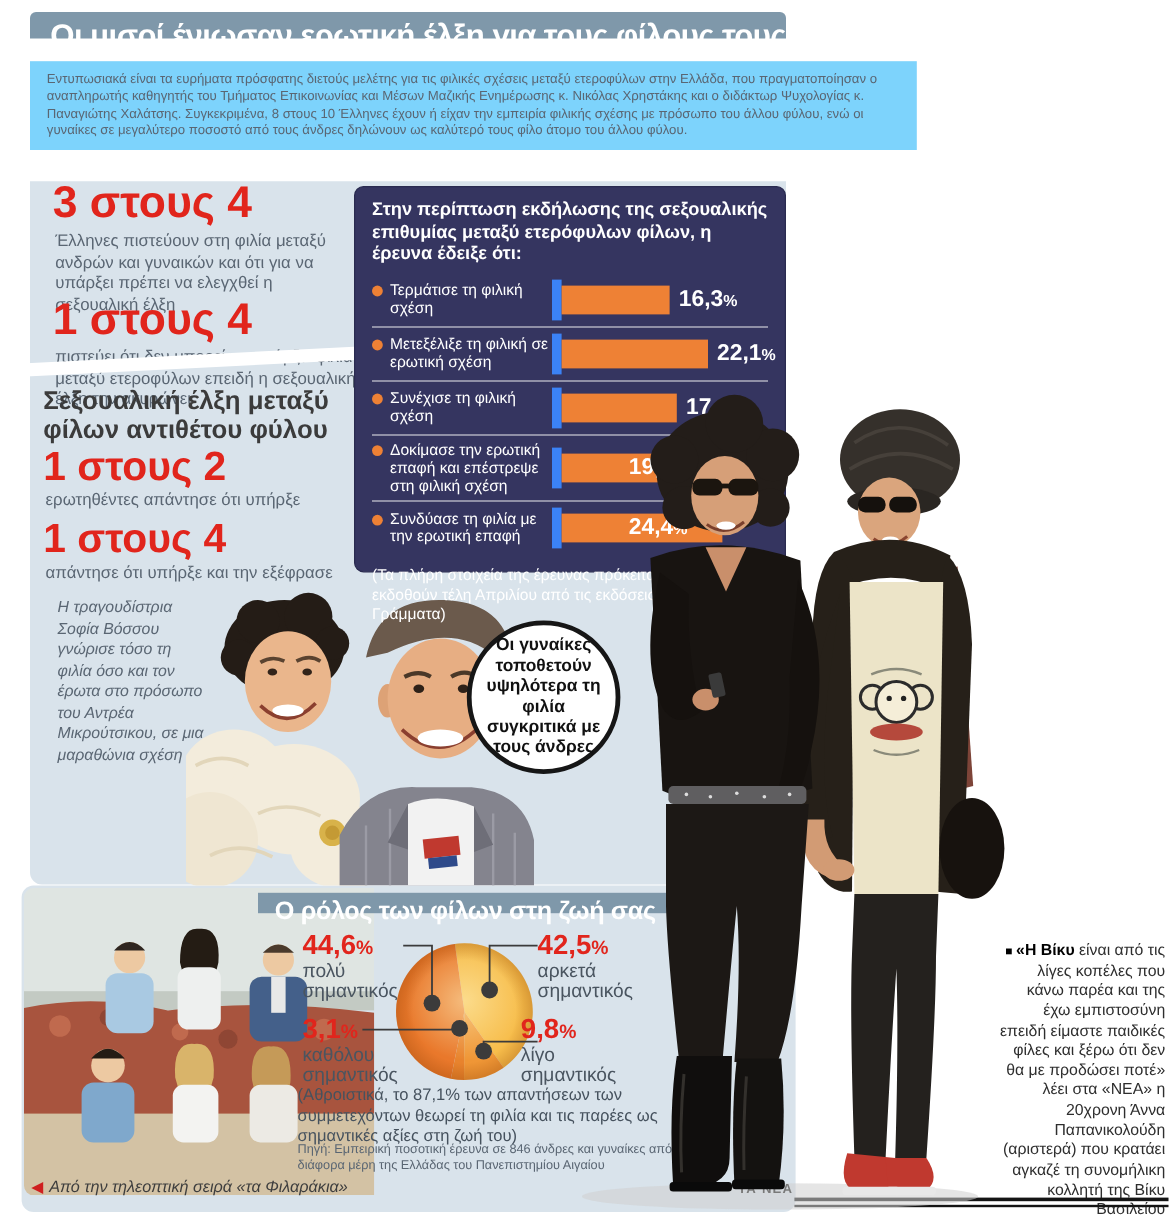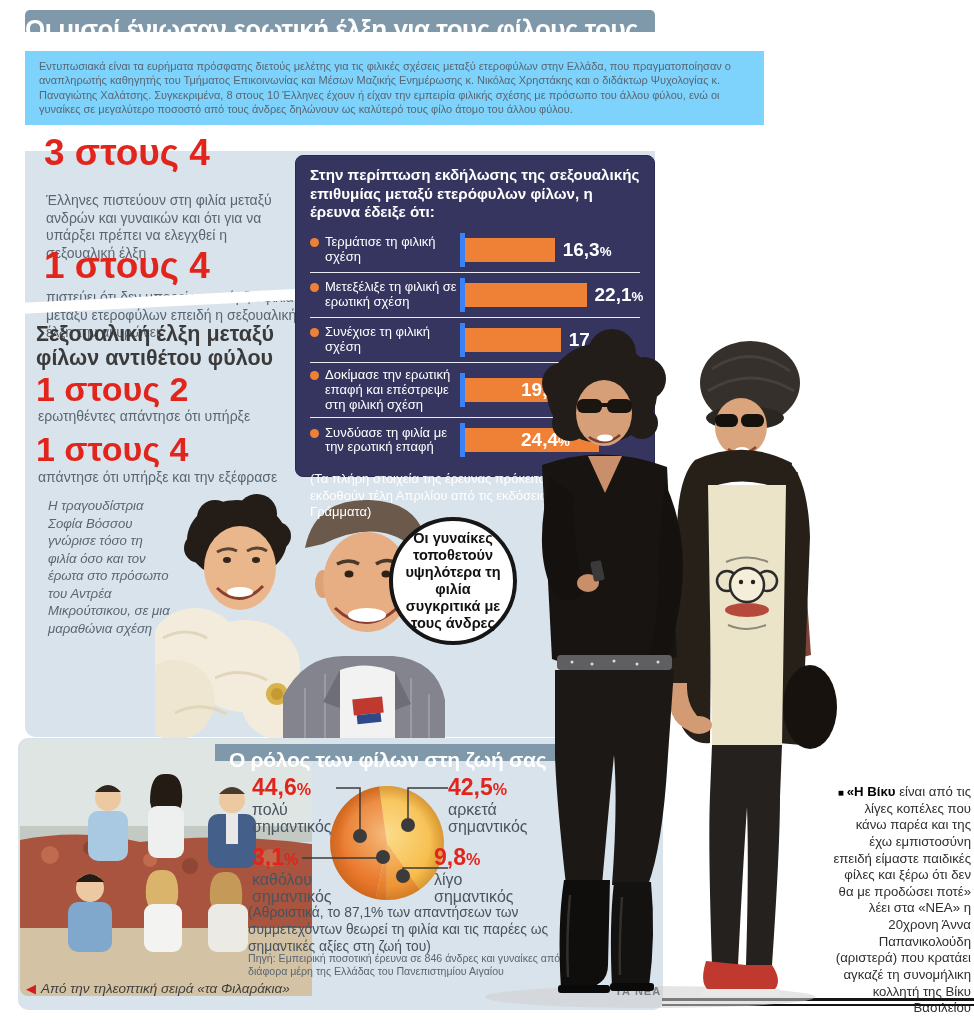--- a/index.html
+++ b/index.html
@@ -3,21 +3,21 @@
 <meta charset="utf-8">
 <style>
   html,body{margin:0;padding:0;background:#ffffff;}
   .canvas{position:relative;width:974px;height:1024px;background:#fff;
           font-family:"Liberation Sans",sans-serif;overflow:hidden;}
   .abs{position:absolute;}
 
   
   .main-title{left:25px;top:10px;width:630px;height:22px;background:#7f98aa;
     border-radius:5px 5px 0 0;color:#fff;font-weight:bold;font-size:26px;line-height:38px;
-    text-align:left;letter-spacing:-.5px;z-index:1;}
+    text-align:right;letter-spacing:-.5px;z-index:1;}
   .intro{left:25px;top:51px;width:739px;box-sizing:border-box;background:#7dd3fc;
     padding:8px 14px 9px;font-size:11px;line-height:1.3;color:#5a6673;z-index:1;}
 
   
   .big-panel{left:25px;top:151px;width:630px;height:586px;background:#d9e3eb;
     border-radius:0 0 10px 10px;z-index:0;}
   .chevron{left:18px;top:286px;z-index:2;}
 
   .stat-num{color:#e1251c;font-weight:bold;line-height:1;z-index:2;white-space:nowrap;}
   .stat-txt{color:#5a6673;font-size:14px;line-height:1.25;z-index:2;}
@@ -26,21 +26,21 @@
 
   
   .navy{left:295px;top:155px;width:360px;height:322px;background:#353560;border:1px solid #2a2b50;
     border-radius:8px;box-sizing:border-box;padding:10px 14px;z-index:3;}
   .navy-title{color:#fff;font-weight:bold;font-size:15.2px;line-height:1.22;margin-bottom:6px;}
   .bar-row{display:flex;align-items:center;padding:5px 0;border-top:1px solid rgba(255,255,255,.9);}
   .bar-row:first-child{border-top:none;}
   .bar-left{width:150px;display:flex;gap:6px;flex:none;}
   .dot{width:9px;height:9px;border-radius:50%;background:#ee8135;margin-top:3px;flex:none;}
   .bar-label{color:#fff;font-size:13px;line-height:1.15;}
-  .bar-zone{flex:1;border-left:5px solid #3b82f6;display:flex;align-items:center;min-height:34px;}
+  .bar-zone{flex:1;border-left:8px solid #3b82f6;display:flex;align-items:center;min-height:34px;}
   .bar{height:24px;background:#ee8135;position:relative;flex:none;}
   .bar-pct{color:#fff;font-weight:bold;font-size:19px;margin-left:8px;white-space:nowrap;}
   .pct-inside .bar-pct{position:absolute;left:56px;top:50%;transform:translateY(-50%);margin:0;}
   .pcts{font-size:70%;}
   .navy-foot{color:#fff;font-size:13px;line-height:1.26;margin-top:9px;width:300px;}
 
   
   .bubble{left:389px;top:517px;width:128px;height:128px;border-radius:50%;background:#fff;
     border:4px solid #161616;box-sizing:border-box;display:flex;align-items:center;justify-content:center;
     text-align:center;font-weight:bold;font-size:14.5px;line-height:1.18;color:#111;padding:8px;z-index:6;}
@@ -76,21 +76,21 @@
 </head>
 <body>
 
 <div class="canvas">
 
   <div class="abs main-title">Οι μισοί ένιωσαν ερωτική έλξη για τους φίλους τους</div>
   <div class="abs intro">Εντυπωσιακά είναι τα ευρήματα πρόσφατης διετούς μελέτης για τις φιλικές σχέσεις μεταξύ ετεροφύλων στην Ελλάδα, που πραγματοποίησαν ο αναπληρωτής καθηγητής του Τμήματος Επικοινωνίας και Μέσων Μαζικής Ενημέρωσης κ. Νικόλας Χρηστάκης και ο διδάκτωρ Ψυχολογίας κ. Παναγιώτης Χαλάτσης. Συγκεκριμένα, 8 στους 10 Έλληνες έχουν ή είχαν την εμπειρία φιλικής σχέσης με πρόσωπο του άλλου φύλου, ενώ οι γυναίκες σε μεγαλύτερο ποσοστό από τους άνδρες δηλώνουν ως καλύτερό τους φίλο άτομο του άλλου φύλου.</div>
 
   <div class="abs big-panel"></div>
 
-  <div class="abs stat-num" style="left:44px;top:134px;font-size:37px;text-align:right;">3 στους 4</div>
+  <div class="abs stat-num" style="left:44px;top:150px;font-size:37px;text-align:right;">3 στους 4</div>
   <div class="abs stat-txt" style="left:46px;top:192px;width:248px;">Έλληνες πιστεύουν στη φιλία μεταξύ ανδρών και γυναικών και ότι για να υπάρξει πρέπει να ελεγχθεί η σεξουαλική έλξη</div>
   <div class="abs stat-num" style="left:44px;top:247px;font-size:37px;">1 στους 4</div>
   <div class="abs stat-txt" style="left:46px;top:289px;width:252px;">πιστεύει ότι δεν μπορεί να υπάρξει φιλία μεταξύ ετεροφύλων επειδή η σεξουαλική έλξη την ακυρώνει</div>
 
   <svg class="abs chevron" width="277" height="30">
     <polygon points="0,17 277,3 277,14 0,28" fill="#ffffff"></polygon>
   </svg>
 
   <div class="abs sec-title" style="left:36px;top:322px;width:262px;">Σεξουαλική έλξη μεταξύ φίλων αντιθέτου φύλου</div>
   <div class="abs stat-num" style="left:36px;top:372px;font-size:34px;">1 στους 2</div>

